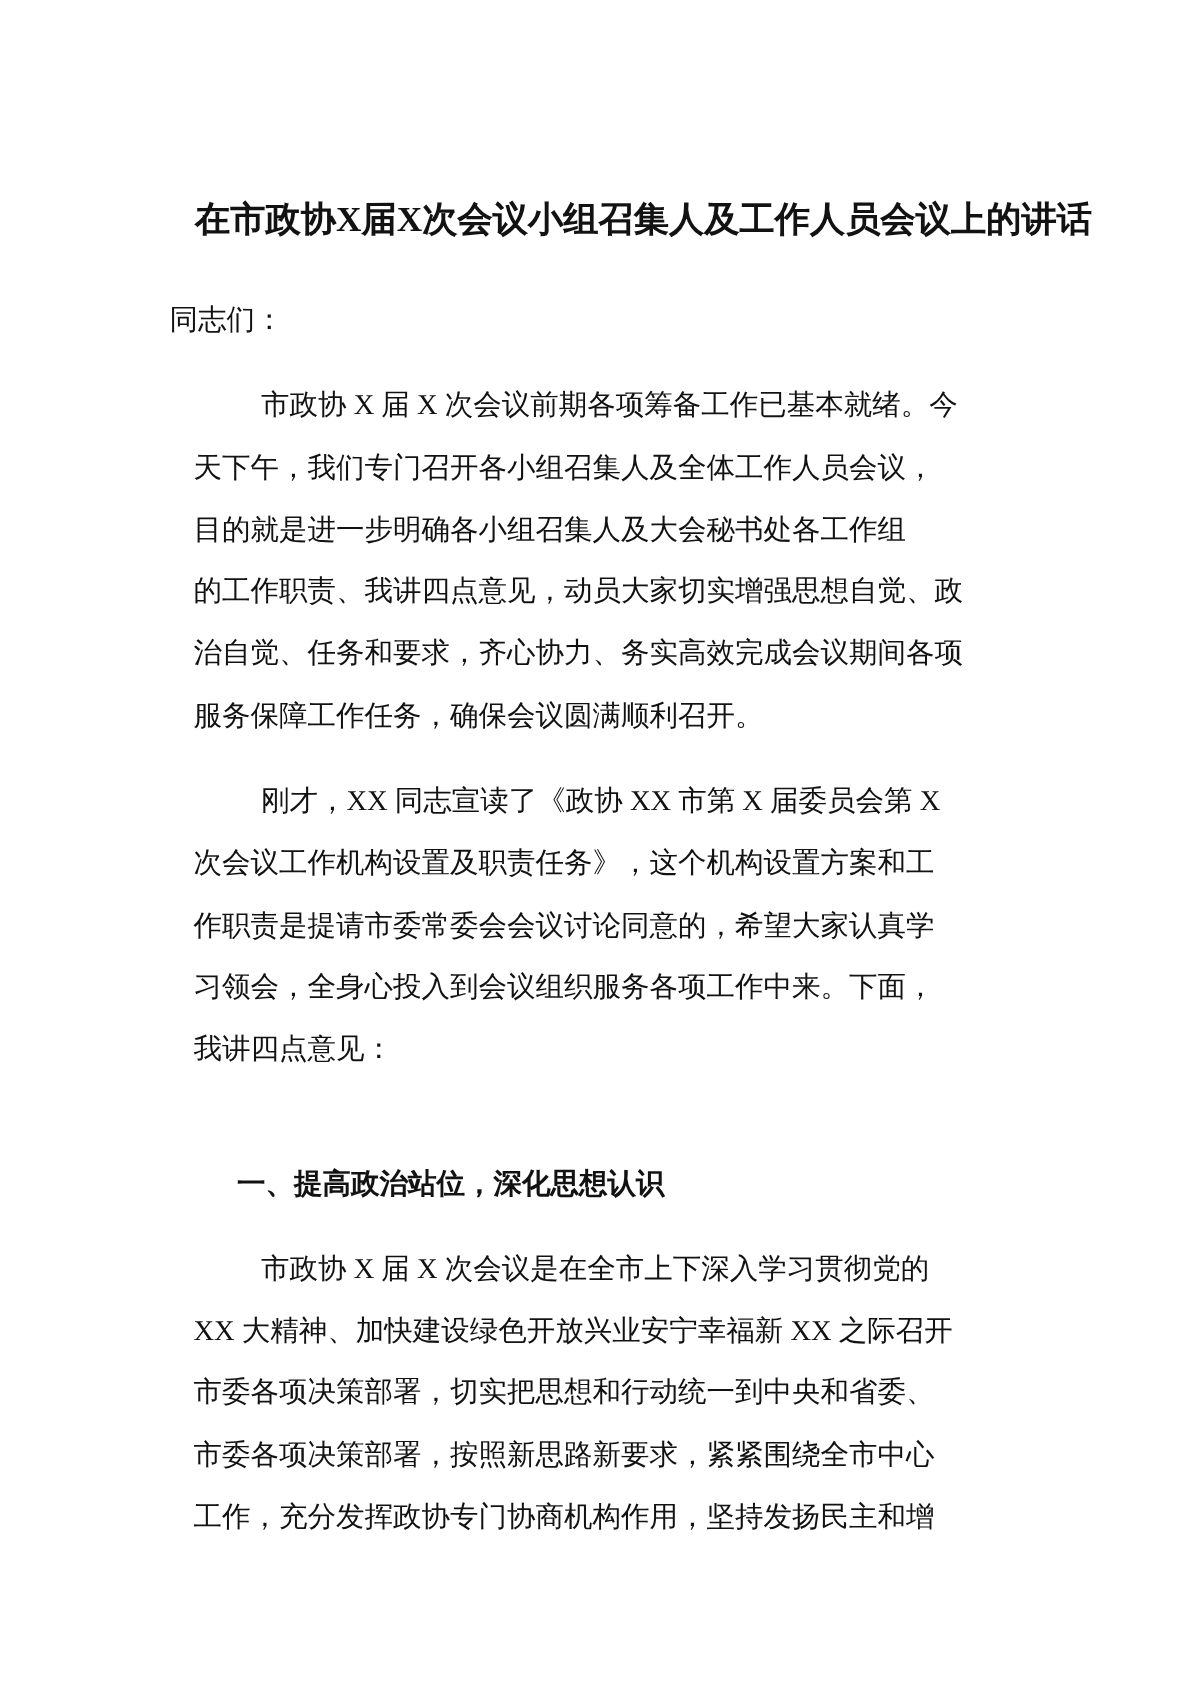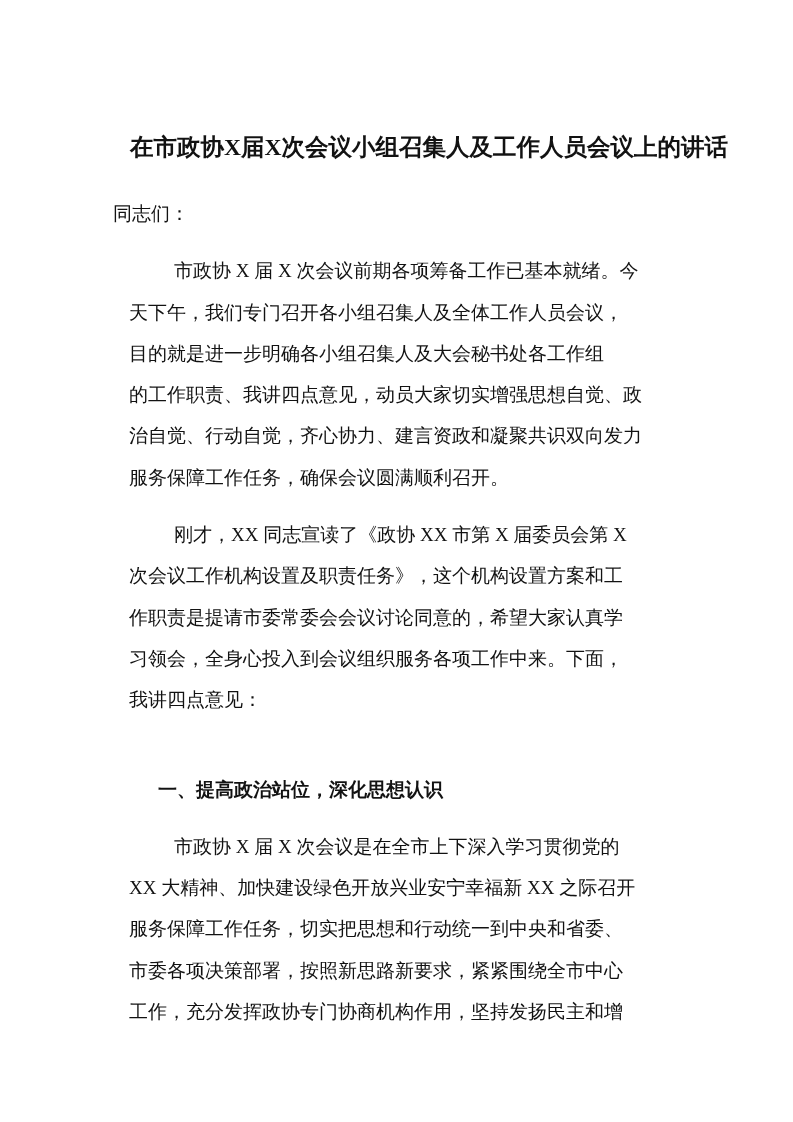--- a/index.html
+++ b/index.html
@@ -55,36 +55,36 @@
 
   <div class="doc-body">
 
     <div class="line">同志们：</div>
 
     <div class="para">
       <div class="line indent">市政协 X 届 X 次会议前期各项筹备工作已基本就绪。今</div>
       <div class="line">天下午，我们专门召开各小组召集人及全体工作人员会议，</div>
       <div class="line">目的就是进一步明确各小组召集人及大会秘书处各工作组</div>
       <div class="line">的工作职责、我讲四点意见，动员大家切实增强思想自觉、政</div>
-      <div class="line">治自觉、行动自觉，齐心协力、建言资政和凝聚共识双向发力</div>
+      <div class="line">治自觉、任务和要求，齐心协力、务实高效完成会议期间各项</div>
       <div class="line">服务保障工作任务，确保会议圆满顺利召开。</div>
     </div>
 
     <div class="para">
       <div class="line indent">刚才，XX 同志宣读了《政协 XX 市第 X 届委员会第 X</div>
       <div class="line">次会议工作机构设置及职责任务》，这个机构设置方案和工</div>
       <div class="line">作职责是提请市委常委会会议讨论同意的，希望大家认真学</div>
       <div class="line">习领会，全身心投入到会议组织服务各项工作中来。下面，</div>
       <div class="line">我讲四点意见：</div>
     </div>
 
     <div class="line indent heading">一、提高政治站位，深化思想认识</div>
 
     <div class="para">
       <div class="line indent">市政协 X 届 X 次会议是在全市上下深入学习贯彻党的</div>
       <div class="line">XX 大精神、加快建设绿色开放兴业安宁幸福新 XX 之际召开</div>
-      <div class="line">服务保障工作任务，切实把思想和行动统一到中央和省委、</div>
+      <div class="line">市委各项决策部署，切实把思想和行动统一到中央和省委、</div>
       <div class="line">市委各项决策部署，按照新思路新要求，紧紧围绕全市中心</div>
       <div class="line">工作，充分发挥政协专门协商机构作用，坚持发扬民主和增</div>
     </div>
 
   </div>
 </div>
 
 </body></html>

